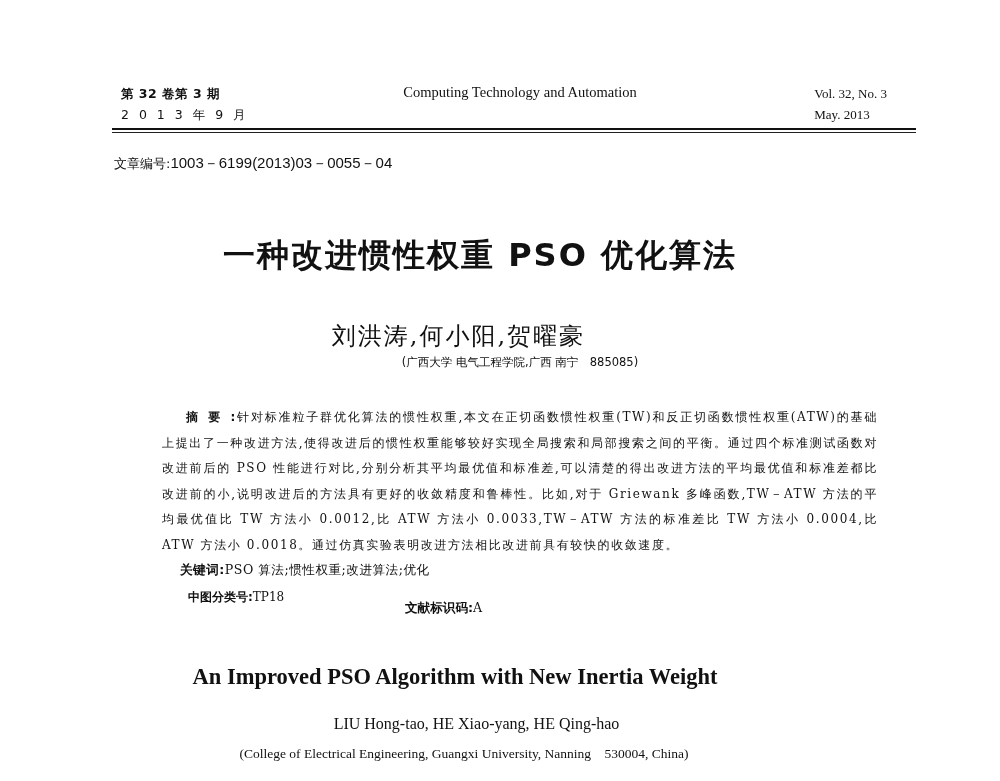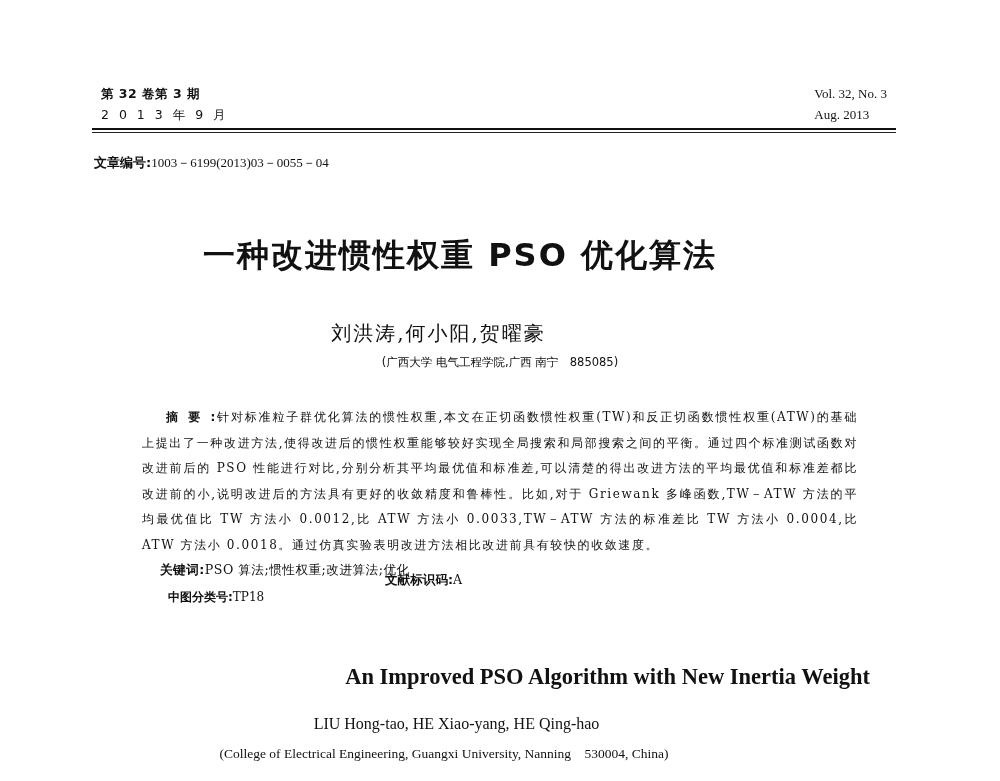--- a/index.html
+++ b/index.html
@@ -1,63 +1,64 @@
 <!DOCTYPE html>
 <html><head>
 <meta charset="utf-8">
 <style>
   html, body { margin: 0; padding: 0; background: #ffffff; }
   body { width: 1000px; height: 781px; position: relative; overflow: hidden; color: #111; font-family: "DejaVu Serif", serif; }
-  .abs { position: absolute; }
+  .abs { position: absolute; margin-left: 20px; }
 
   
   .hdr-left { left: 101px; top: 83px; font-family: "DejaVu Sans", sans-serif; font-weight: bold; font-size: 12.5px; line-height: 21px; letter-spacing: 0.5px; }
   .hdr-left .l2 { letter-spacing: 3px; font-weight: normal; }
   .hdr-center { left: 330px; width: 340px; top: 81px; text-align: center; }
   .hdr-center .cn { font-family: "DejaVu Serif", serif; font-size: 13.5px; letter-spacing: 17px; padding-left: 17px; line-height: 22px; }
   .hdr-center .en { font-family: "Liberation Serif", serif; font-size: 14.5px; line-height: 22px; }
   .hdr-right { right: 113px; top: 83px; text-align: left; font-family: "Liberation Serif", serif; font-size: 13px; line-height: 21px; }
   .rule1 { left: 92px; top: 128px; width: 804px; height: 2px; background: #111; }
   .rule2 { left: 92px; top: 132px; width: 804px; height: 1px; background: #222; }
 
   .article-no { left: 94px; top: 154px; font-size: 13px; font-family: "DejaVu Sans", sans-serif; }
-  .article-no b { font-weight: bold; }
-  .article-no .v { font-family: Liberation Serif, serif; font-size: 13px; }
+  .article-no b { font-weight: normal; }
+  .article-no .v { font-family: Liberation Sans, sans-serif; font-size: 15px; }
 
   .title-cn { left: 0; width: 920px; top: 234px; text-align: center; font-family: "DejaVu Sans", sans-serif; font-weight: bold; font-size: 32px; letter-spacing: 2px; }
-  .authors-cn { left: 0; width: 877px; top: 320px; text-align: center; font-family: "DejaVu Serif", serif; font-size: 20px; letter-spacing: 2px; }
+  .authors-cn { left: 0; width: 877px; top: 320px; text-align: center; font-family: "DejaVu Serif", serif; font-size: 24px; letter-spacing: 2px; }
   .affil-cn { left: 0; width: 1000px; top: 355px; text-align: center; font-family: "DejaVu Sans", sans-serif; font-size: 11.5px; }
 
   .abstract { left: 142px; top: 405px; width: 716px; font-family: "DejaVu Serif", serif; font-size: 12px; line-height: 25.5px; letter-spacing: 1.6px; text-align: justify; }
   .abstract .lbl { font-family: "DejaVu Sans", sans-serif; font-weight: bold; padding-left: 24px; letter-spacing: 10px; }
   .abstract .lbl2 { font-family: "DejaVu Sans", sans-serif; font-weight: bold; }
 
   .keywords { left: 160px; top: 562px; font-size: 12.6px; font-family: "DejaVu Serif", serif; letter-spacing: 0.5px; }
   .keywords b, .clc b, .doccode b { font-family: "DejaVu Sans", sans-serif; font-weight: bold; }
   .clc { left: 168px; top: 589px; font-size: 12px; font-family: "DejaVu Serif", serif; }
-  .doccode { left: 385px; top: 572px; font-size: 12.6px; font-family: "DejaVu Serif", serif; }
+  .doccode { left: 385px; top: 600px; font-size: 12.6px; font-family: "DejaVu Serif", serif; }
 
-  .title-en { left: 0; width: 870px; top: 664px; text-align: right; font-family: "Liberation Serif", serif; font-weight: bold; font-size: 22.5px; }
+  .title-en { left: 0; width: 870px; top: 664px; text-align: center; font-family: "Liberation Serif", serif; font-weight: bold; font-size: 22.5px; }
   .authors-en { left: 0; width: 913px; top: 715px; text-align: center; font-family: "Liberation Serif", serif; font-size: 16px; }
   .affil-en { left: 0; width: 888px; top: 745px; text-align: center; font-family: "Liberation Serif", serif; font-size: 13.5px; }
 </style>
 </head>
 <body>
 
 <div class="abs hdr-left">
   <div>第 32 卷第 3 期</div>
   <div class="l2">2 0 1 3 年 9 月</div>
 </div>
 
 <div class="abs hdr-center">
+  <div class="en">Computing Technology and Automation</div>
 </div>
 
 <div class="abs hdr-right">
   <div>Vol. 32, No. 3</div>
-  <div>Aug. 2013</div>
+  <div>May. 2013</div>
 </div>
 
 <div class="abs rule1"></div>
 <div class="abs rule2"></div>
 
 <div class="abs article-no">
   <b>文章编号:</b><span class="v">1003－6199(2013)03－0055－04</span>
 </div>
 
 <div class="abs title-cn">一种改进惯性权重 PSO 优化算法</div>

